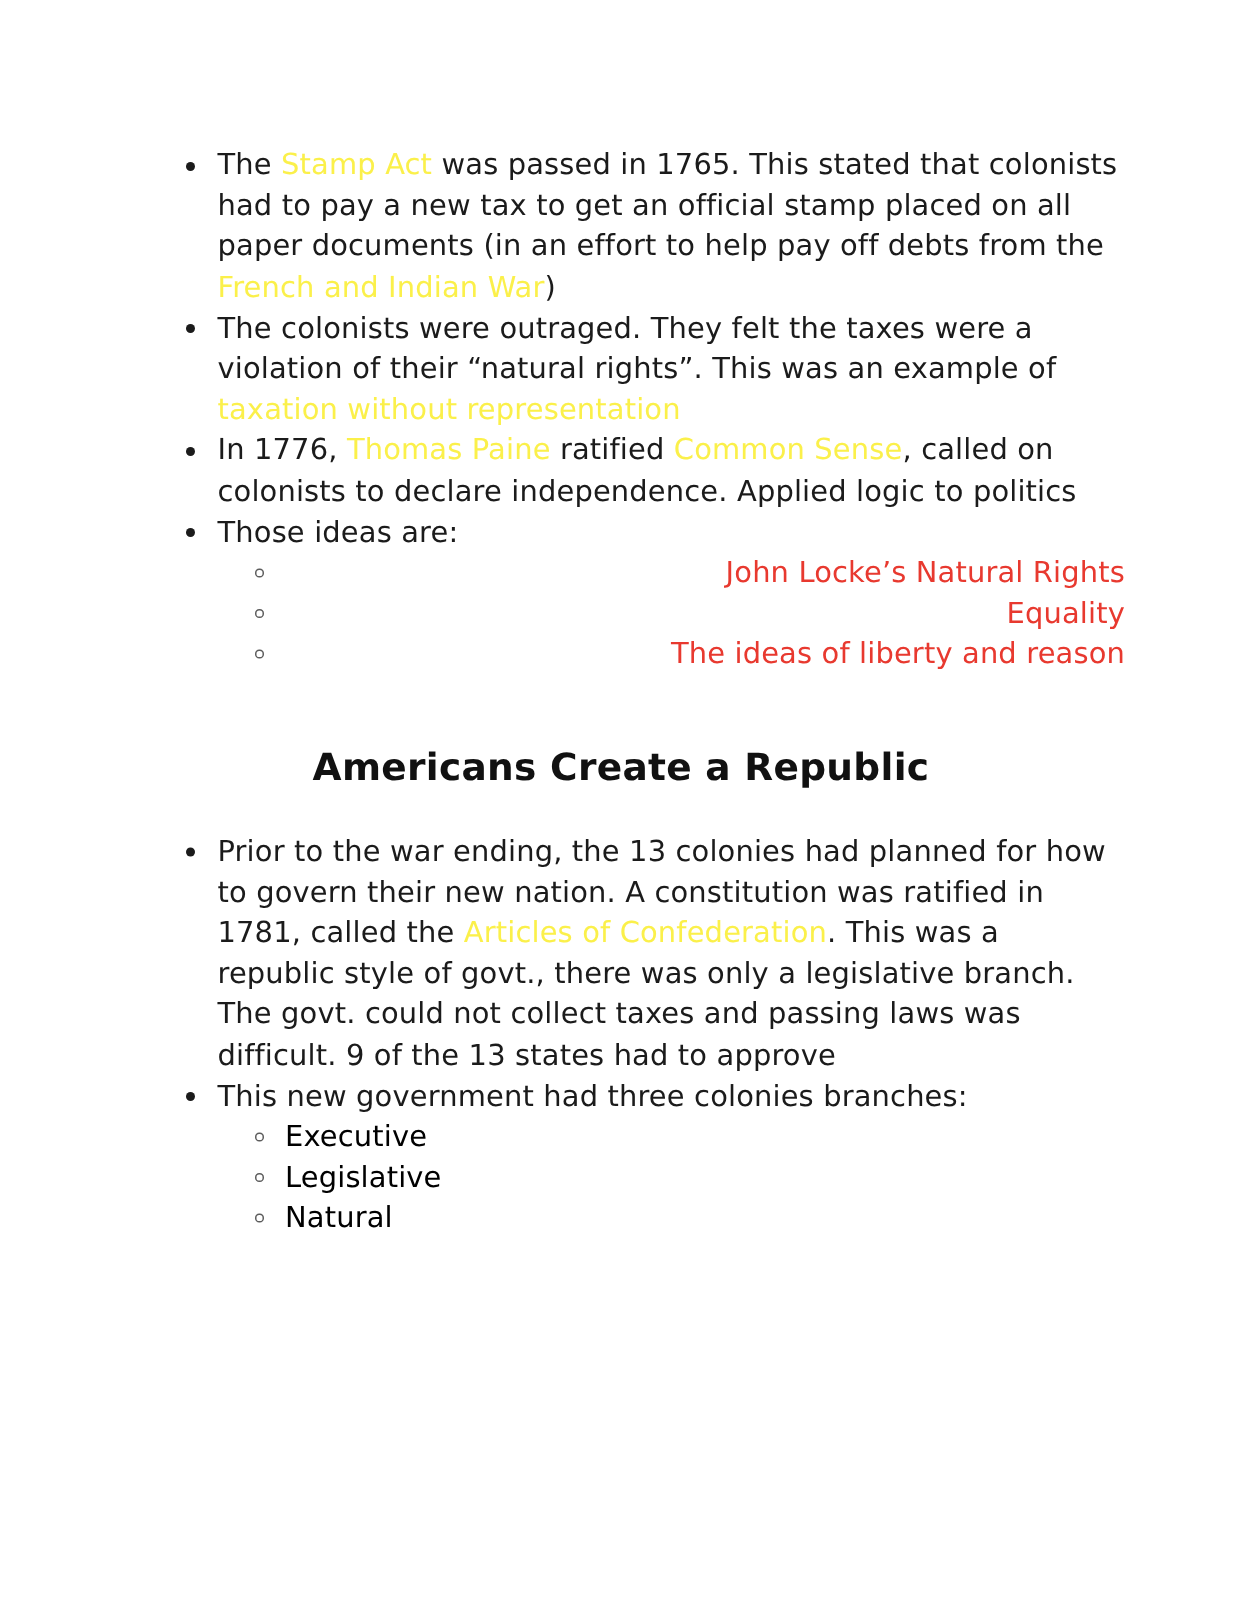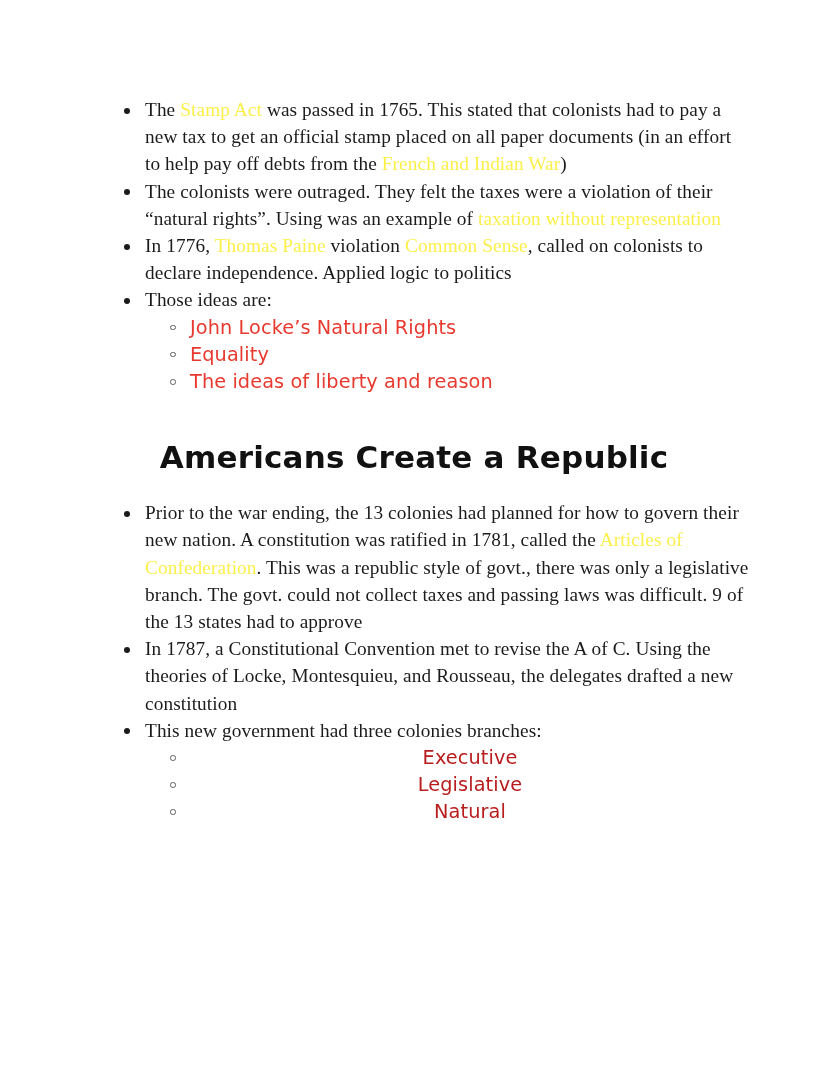--- a/index.html
+++ b/index.html
@@ -34,21 +34,20 @@
   
   ul.lvl1 {
     list-style: none;
     margin: 0;
     padding: 0;
   }
   ul.lvl1 > li.bullet {
     position: relative;
     padding-left: 27px;
     margin: 0 0 0 0;
-    font-family: Liberation Serif, serif;
   }
   ul.lvl1 > li.bullet::before {
     content: "";
     position: absolute;
     left: 6px;
     top: 11.5px;
     width: 6px;
     height: 6px;
     border-radius: 50%;
     background: #1b1b1b;
@@ -75,27 +74,27 @@
     border: 1.2px solid #5d5d5d;
     background: transparent;
     box-sizing: border-box;
   }
 
   
   .hl {
     color: #fbf04a;
   }
 
-  li.circle.red-item { color: #e8392f; }
-  li.circle.hl-item  { color: #b91c1c; text-align: center; }
+  li.circle.red-item { color: #e8392f; text-align: right; }
+  li.circle.hl-item  { color: #000000; }
 
   
   .section-heading {
     text-align: center;
-    font-size: 31px;
+    font-size: 25px;
     line-height: 32px;
     font-weight: 700;
     color: #111111;
     margin: 40px 0 0 0;
     padding-right: 40px;
     letter-spacing: 0.2px;
   }
 
   .gap-after-heading { height: 26px; }
   .gap-before-heading { height: 6px; }
@@ -104,24 +103,24 @@
 <body>
 
 <div class="page">
   <div class="notes">
 
     <ul class="lvl1">
       <li class="bullet">
         <span>The </span><span class="hl">Stamp Act</span><span> was passed in 1765. This stated that colonists had to pay a new tax to get an official stamp placed on all paper documents (in an effort to help pay off debts from the </span><span class="hl">French and Indian War</span><span>)</span>
       </li>
       <li class="bullet">
-        <span>The colonists were outraged. They felt the taxes were a violation of their “natural rights”. Using was an example of </span><span class="hl">taxation without representation</span>
+        <span>The colonists were outraged. They felt the taxes were a violation of their “natural rights”. This was an example of </span><span class="hl">taxation without representation</span>
       </li>
       <li class="bullet">
-        <span>In 1776, </span><span class="hl">Thomas Paine</span><span> violation </span><span class="hl">Common Sense</span><span>, called on colonists to declare independence. Applied logic to politics</span>
+        <span>In 1776, </span><span class="hl">Thomas Paine</span><span> ratified </span><span class="hl">Common Sense</span><span>, called on colonists to declare independence. Applied logic to politics</span>
       </li>
       <li class="bullet">
         <span>Those ideas are:</span>
       </li>
     </ul>
 
     <ul class="lvl2">
       <li class="circle red-item">
         <span>John Locke’s Natural Rights</span>
       </li>
@@ -137,23 +136,20 @@
 
     <h2 class="section-heading">Americans Create a Republic</h2>
 
     <div class="gap-after-heading"></div>
 
     <ul class="lvl1">
       <li class="bullet">
         <span>Prior to the war ending, the 13 colonies had planned for how to govern their new nation. A constitution was ratified in 1781, called the </span><span class="hl">Articles of Confederation</span><span>. This was a republic style of govt., there was only a legislative branch. The govt. could not collect taxes and passing laws was difficult. 9 of the 13 states had to approve</span>
       </li>
       <li class="bullet">
-        <span>In 1787, a Constitutional Convention met to revise the A of C. Using the theories of Locke, Montesquieu, and Rousseau, the delegates drafted a new constitution</span>
-      </li>
-      <li class="bullet">
         <span>This new government had three colonies branches:</span>
       </li>
     </ul>
 
     <ul class="lvl2">
       <li class="circle hl-item">
         <span>Executive</span>
       </li>
       <li class="circle hl-item">
         <span>Legislative</span>

